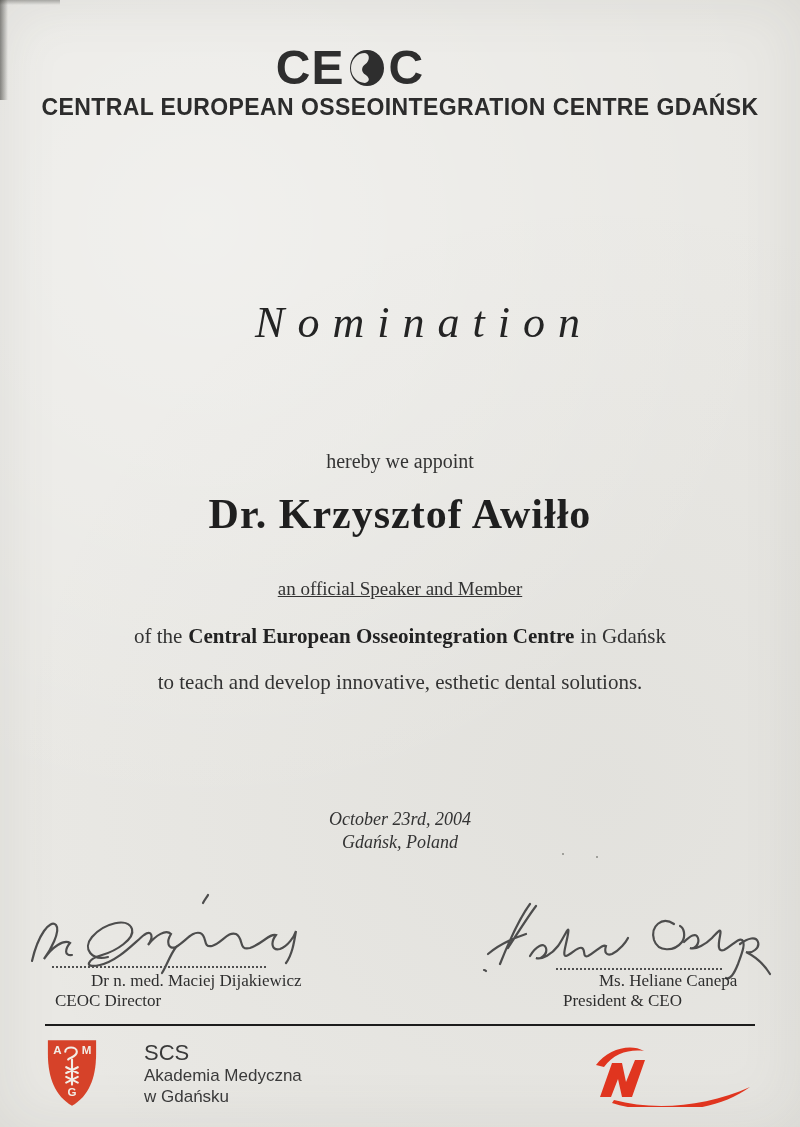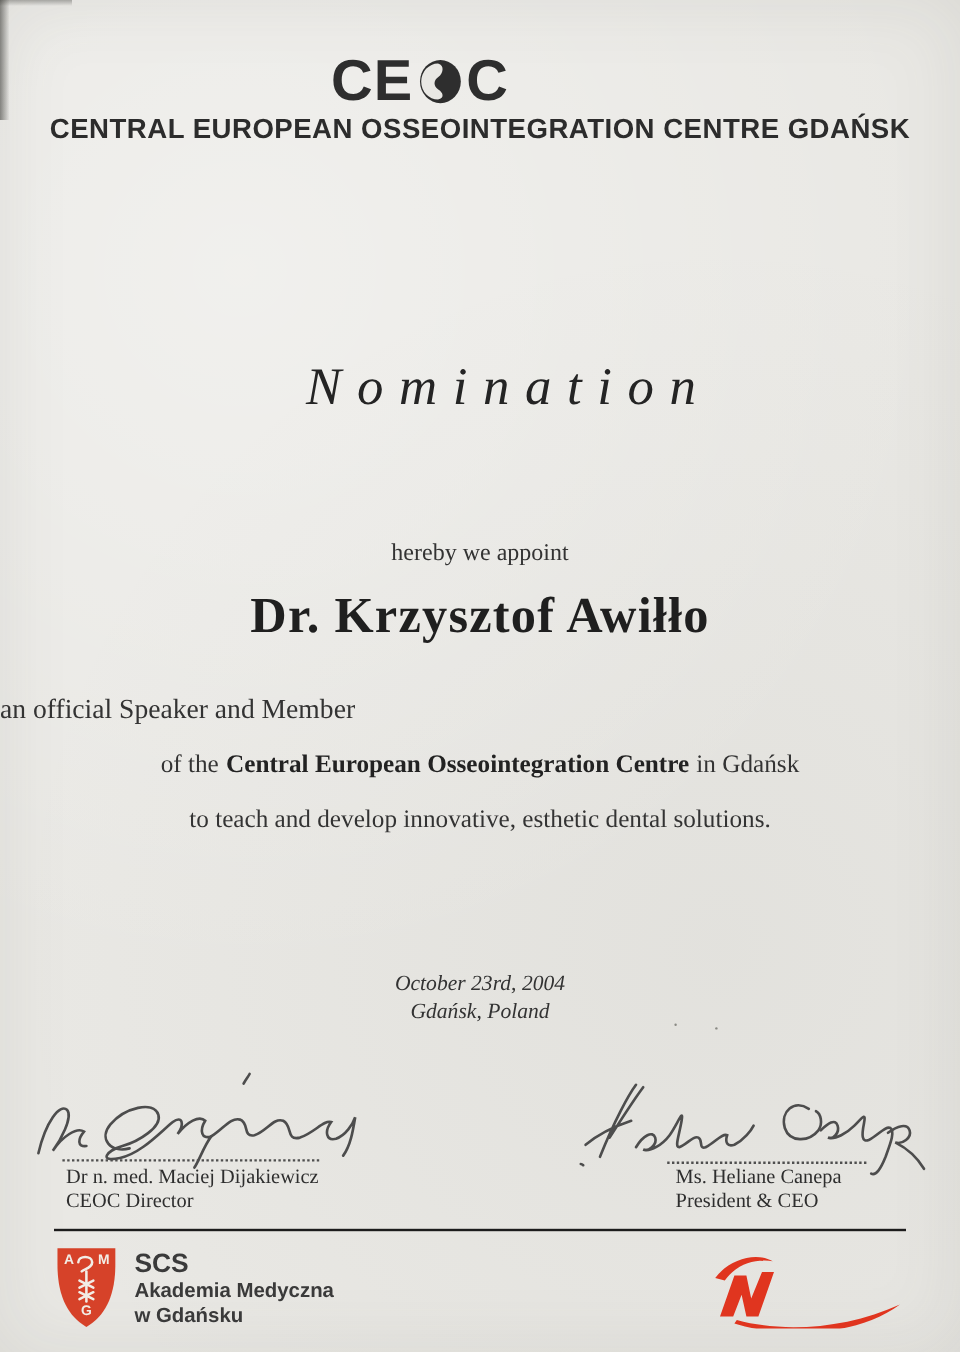--- a/index.html
+++ b/index.html
@@ -41,43 +41,43 @@
   
   .main-title {
     position:absolute; top:297px; left:0; width:800px; text-align:center;
     font-style:italic; font-size:44px; letter-spacing:13px; color:#242424;padding-left:48px;
   }
 
   
   .intro-line   { position:absolute; top:450px; left:0; width:800px; text-align:center; font-size:20px; color:#333; }
   .recipient    { position:absolute; top:490px; left:0; width:800px; text-align:center;
                   font-weight:bold; font-size:42px; letter-spacing:1px; color:#1f1f1f; }
-  .body-line1   { position:absolute; top:578px; left:0; width:800px; text-align:left; font-size:23px; color:#333; }
+  .body-line1   { position:absolute; top:578px; left:0; width:800px; text-align:center; font-size:19px; color:#333;text-decoration:underline; }
   .body-line2   { position:absolute; top:624px; left:0; width:800px; text-align:center; font-size:21px; color:#333; }
   .body-line2 b { margin:0 6px; color:#222; }
   .body-line3   { position:absolute; top:670px; left:0; width:800px; text-align:center; font-size:21px; color:#333; }
 
   
   .date-block { position:absolute; top:778px; left:0; width:800px; text-align:center;
                 font-style:italic; font-size:18px; line-height:23px; color:#333;margin-top:30px; }
 
   
   .sig-script { position:absolute; }
   .sig-script svg { display:block; }
   .dotline-left  { position:absolute; left:52px;  top:966px; width:214px; border-bottom:2px dotted #4f4f4f; }
   .dotline-right { position:absolute; left:556px; top:968px; width:166px; border-bottom:2px dotted #4f4f4f; }
-  .sig-name  { position:absolute; font-size:17px; color:#2e2e2e; }
+  .sig-name  { position:absolute; font-size:17px; color:#2e2e2e;margin-left:36px; }
   .sig-title { position:absolute; font-size:17px; color:#2e2e2e; }
 
   
   .divider { position:absolute; left:45px; top:1024px; width:710px; border-top:2px solid #1c1c1c; }
 
   
   .footer-scs { position:absolute; left:45px; top:1038px; display:flex; gap:13px; align-items:flex-start; }
-  .scs-text { font-family:"Liberation Sans", sans-serif; font-weight:bold; color:#3a3a3a; padding-top:3px; }
+  .scs-text { font-family:"Liberation Sans", sans-serif; font-weight:normal; color:#3a3a3a; padding-top:3px;margin-left:32px; }
   .scs-acronym { font-size:22px; line-height:24px; }
   .scs-org { font-size:17px; line-height:21px; }
 
   .footer-nobel { position:absolute; right:32px; top:1045px; width:176px; height:62px; }
   .nobel-mark { position:absolute; left:0; top:0; }
   .nobel-text { position:absolute; left:54px; top:6px;
                 font-family:"Liberation Sans", sans-serif; font-weight:bold; font-style:italic; line-height:22px; }
   .nobel-word1 { font-size:21px; color:#161616; }
   .nobel-word2 { font-size:21px; color:#e0351f; margin-left:7px; }
   .nobel-tm { font-size:8px; color:#e0351f; vertical-align:super; font-style:normal; }

